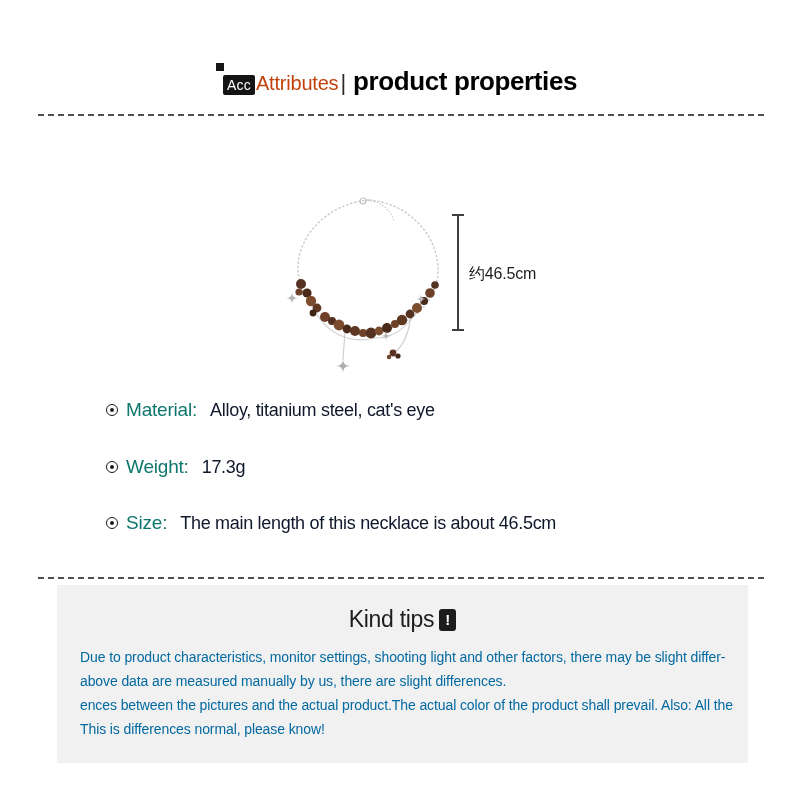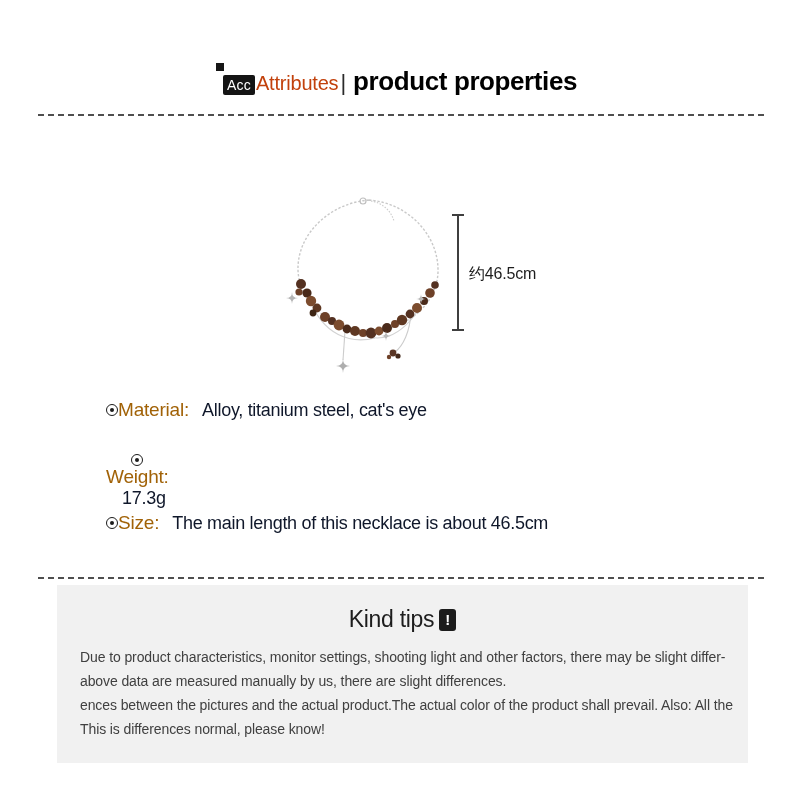--- a/index.html
+++ b/index.html
@@ -26,34 +26,34 @@
   .necklace { position:absolute; left:283px; top:190px; }
   .measure-line { position:absolute; left:457px; top:215px; width:2px; height:116px; background:#3f3f3f; }
   .measure-cap { position:absolute; left:452px; width:12px; height:2px; background:#3f3f3f; }
   .cap-top { top:214px; }
   .cap-bottom { top:329px; }
   .measure-label { position:absolute; left:469px; top:264px; font-size:16px; color:#1d1d1d; letter-spacing:-0.2px; white-space:nowrap; }
 
   
   .spec-row { position:absolute; left:106px; display:flex; align-items:center; height:26px; list-style:none; }
   .row-material { top:397px; }
-  .row-weight   { top:454px;flex-direction:column; }
+  .row-weight   { top:454px; }
   .row-size     { top:510px; }
   .bullet { position:relative; width:12px; height:12px; border:1.6px solid #1c1c1c; border-radius:50%; flex:0 0 12px; }
   .bullet-dot { position:absolute; left:50%; top:50%; width:4px; height:4px; margin:-2px 0 0 -2px; background:#1c1c1c; border-radius:50%; }
-  .spec-label { font-size:19px; color:#a16207; margin-left:0; letter-spacing:-0.2px; white-space:nowrap; }
+  .spec-label { font-size:19px; color:#0f766e; margin-left:8px; letter-spacing:-0.2px; white-space:nowrap; }
   .spec-value { font-size:18px; color:#0f172a; margin-left:13px; letter-spacing:-0.3px; white-space:nowrap; }
 
   
   .tips { position:absolute; left:57px; top:585px; width:691px; height:178px; background:#f1f1f1; }
   .tips-title-row { display:flex; justify-content:center; align-items:center; margin-top:21px; }
   .tips-title { font-size:23px; color:#1d1d1d; letter-spacing:-0.3px;text-align:center; }
   .tips-icon { display:inline-flex; justify-content:center; align-items:center; width:17px; height:22px; margin-left:5px; background:#1c1c1c; color:#ffffff; border-radius:3px; font-size:15px; font-weight:700; }
   .tips-body { margin:12px 18px 0 23px; }
-  .tips-line { font-size:14px; line-height:24px; color:#404040; letter-spacing:-0.1px; white-space:nowrap; }
+  .tips-line { font-size:14px; line-height:24px; color:#0369a1; letter-spacing:-0.1px; white-space:nowrap; }
 </style>
 </head>
 <body>
 
 <div class="page">
 
   <header class="header">
     <span class="badge-wrap">
       <span class="mini-square"></span>
       <span class="badge">Acc</span>

